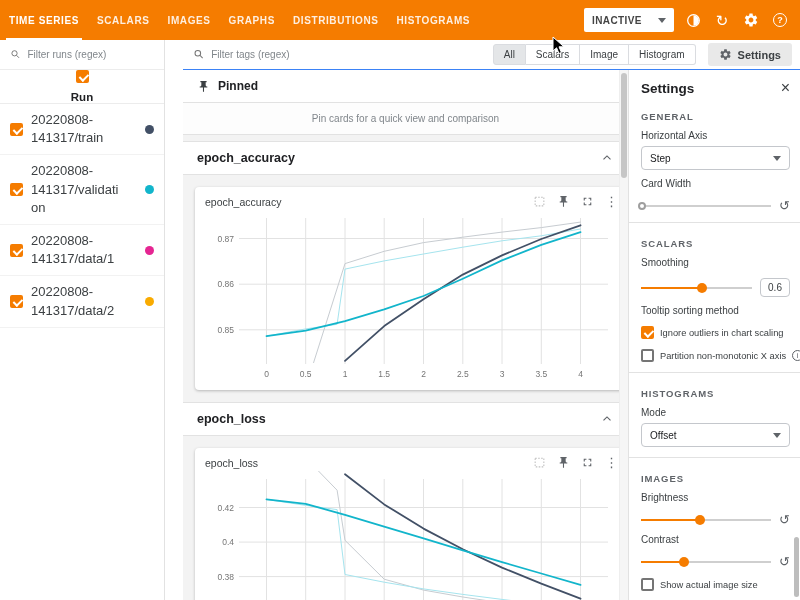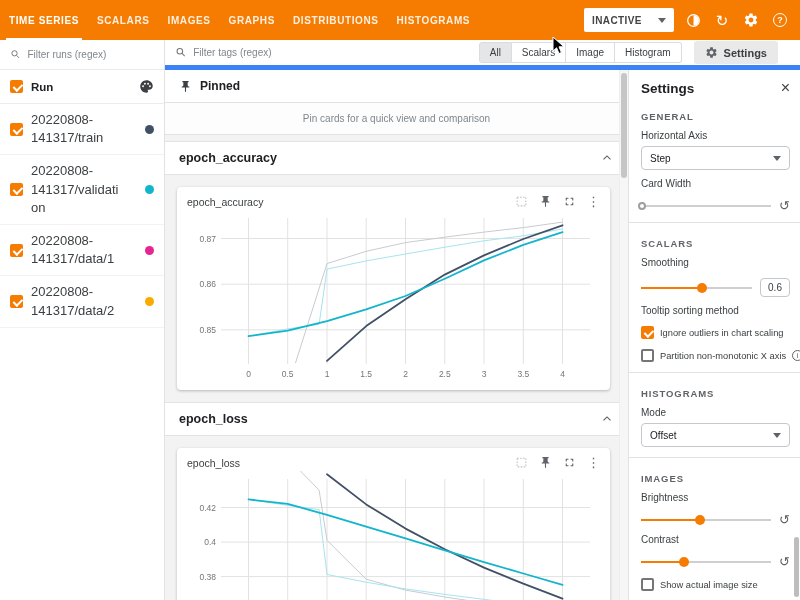--- a/index.html
+++ b/index.html
@@ -19,34 +19,34 @@
   .status-select { background:#fff; color:#444; font-size:10px; font-weight:bold; letter-spacing:.4px;
                    height:24px; display:flex; align-items:center; justify-content:space-between;
                    padding:0 8px; border-radius:2px; min-width:90px; cursor:pointer; }
   .caret-dark { width:0;height:0;border-left:4px solid transparent;border-right:4px solid transparent;border-top:5px solid #5f6368; }
   .hicon { display:flex; align-items:center; justify-content:center; width:20px; height:20px; cursor:pointer; }
   .glyph-white { color:#fff; font-size:15px; line-height:1; }
   .help-circle { width:14px; height:14px; border:1.5px solid #fff; border-radius:50%; color:#fff;
                  font-size:9px; font-weight:bold; text-align:center; line-height:13px; }
 
   
-  .body { display:flex; flex:1; min-height:0; }
+  .body { display:flex; flex:1; min-height:0;gap:18px; }
   .sidebar { width:165px; flex:0 0 165px; border-right:1px solid #e2e2e2; background:#fff; display:flex; flex-direction:column; }
   .main-right { flex:1; min-width:0; display:flex; flex-direction:column; }
-  .toolbar { height:30px; flex:0 0 30px; display:flex; align-items:center; border-bottom:5px solid #3b82f6;
-             padding:0 22px 0 10px; background:#fff; }
+  .toolbar { height:30px; flex:0 0 30px; display:flex; align-items:center; border-bottom:1px solid #3b82f6;
+             padding:0 8px 0 10px; background:#fff; }
   .content-row { flex:1; min-height:0; display:flex; }
   .center { flex:1; min-width:0; position:relative; overflow:hidden; background:#a16207; }
 
   
   .side-search { height:30px; flex:0 0 30px; display:flex; align-items:center; gap:6px; padding:0 10px; border-bottom:1px solid #ececec; }
   input.plain { border:none; outline:none; font-size:10px; width:100%; color:#3c4043; background:transparent; }
   input.plain::placeholder { color:#80868b; }
   .run-head { height:34px; display:flex; align-items:center; gap:8px; padding:0 10px; border-bottom:1px solid #ececec;
-              font-size:11.5px; font-weight:bold; color:#202124; }
+              font-size:11.5px; font-weight:bold; color:#202124;flex-direction:column; }
   .run-head .spacer { margin-left:auto; }
   .run-row { display:flex; align-items:center; gap:8px; padding:7px 10px; border-bottom:1px solid #f2f2f2; cursor:pointer; }
   .run-label { font-size:13px; color:#3c4043; line-height:1.4; width:92px; overflow-wrap:break-word; }
   .run-dot { width:9px; height:9px; border-radius:50%; margin-left:auto; flex:0 0 9px; }
 
   
   .cbx { width:13px; height:13px; flex:0 0 13px; border-radius:2px; border:2px solid #757575; display:inline-block;
          position:relative; background:#fff; cursor:pointer; }
   .cbx.checked { background:#f57c00; border-color:#f57c00; }
   .cbx.checked::after { content:""; position:absolute; left:3px; top:0px; width:3.5px; height:7px;

